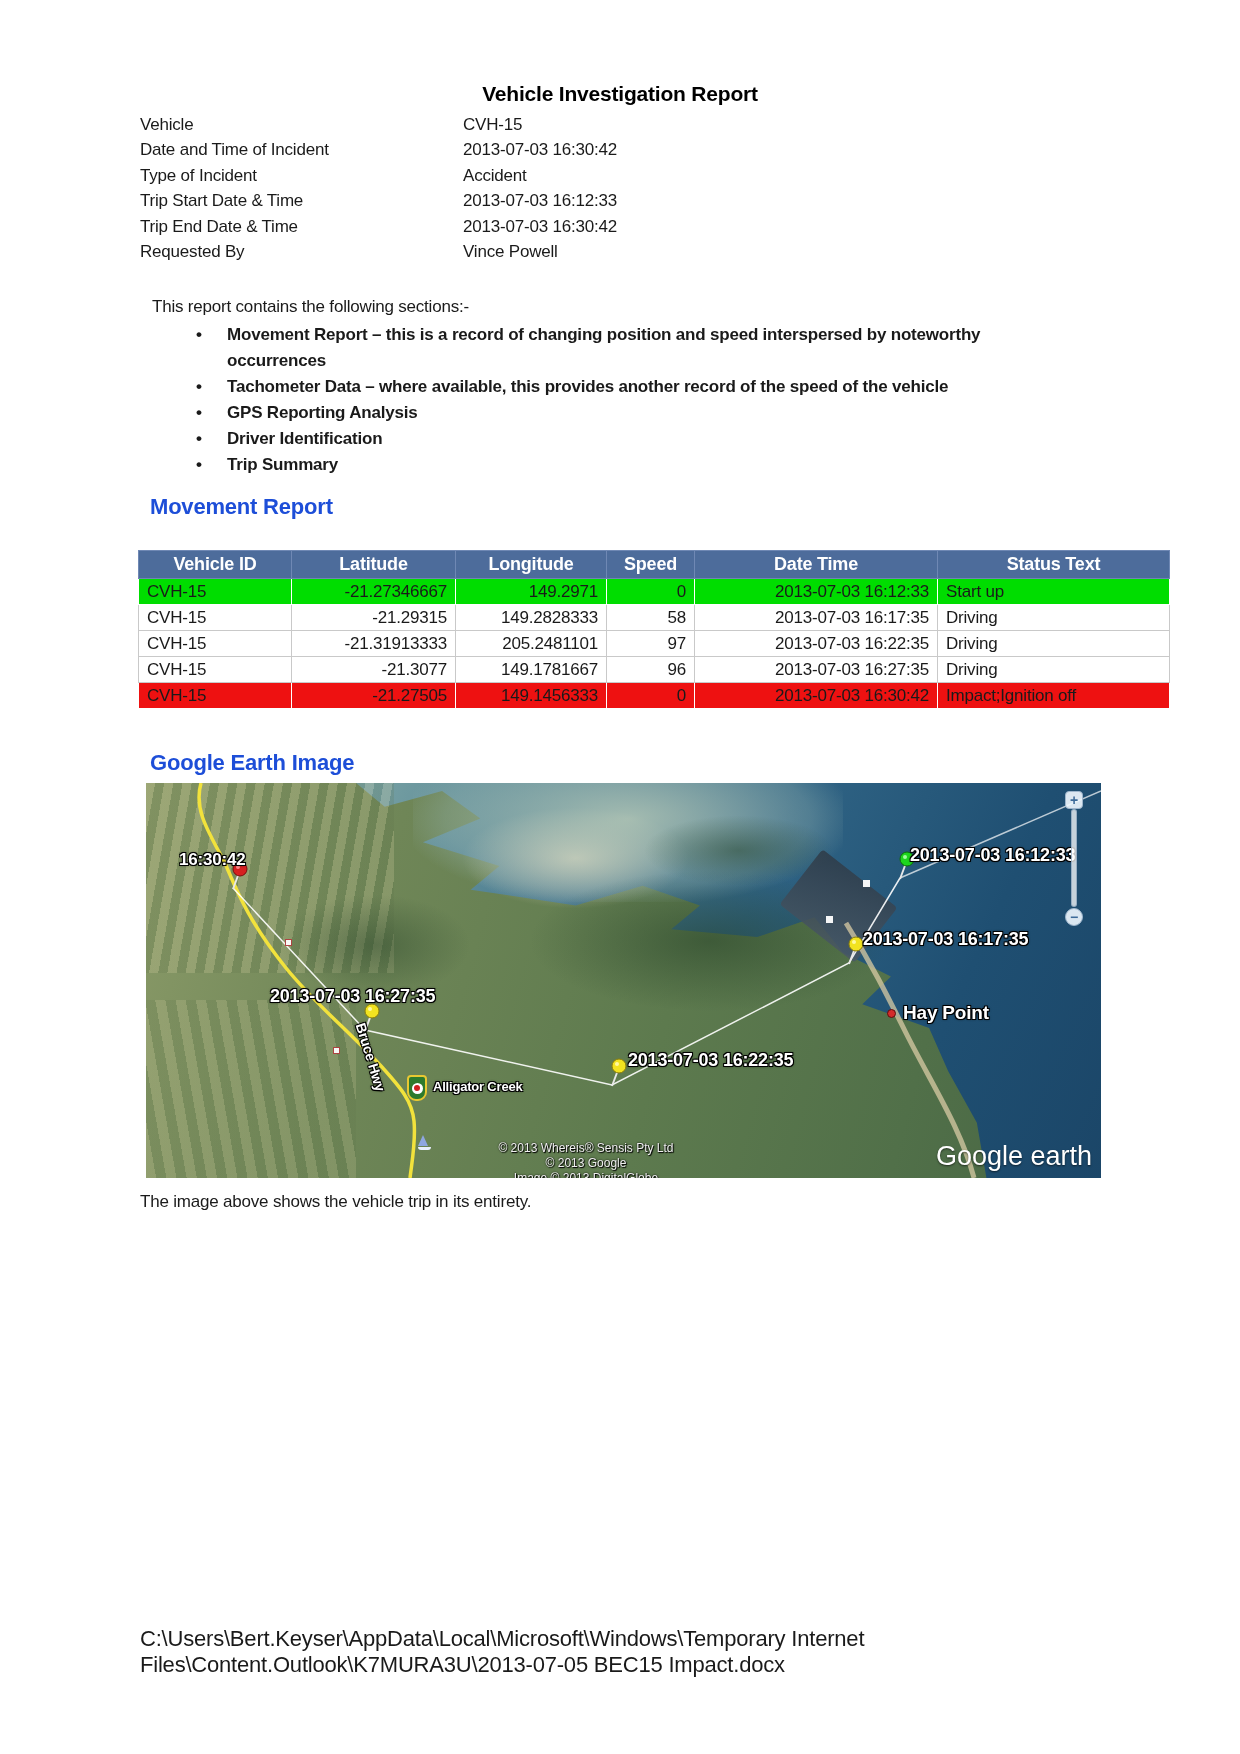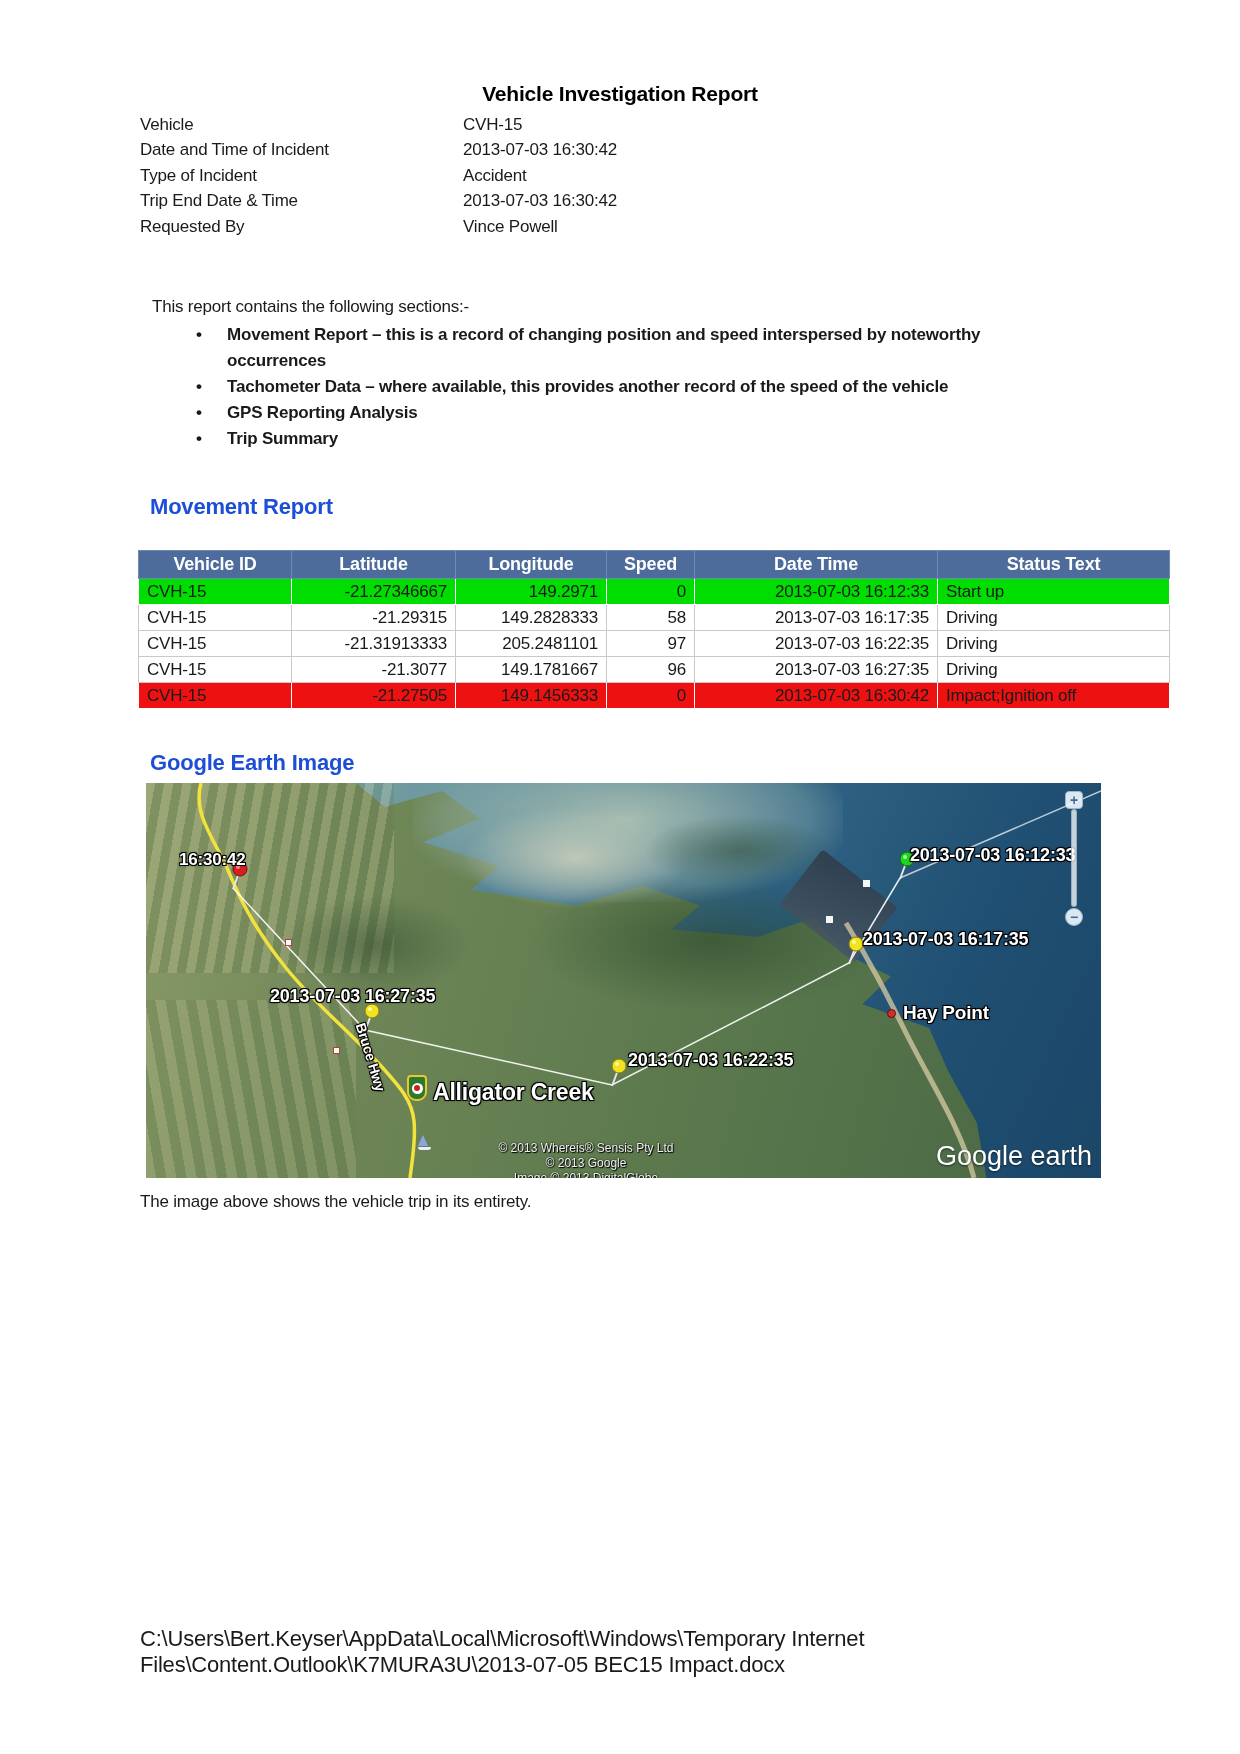--- a/index.html
+++ b/index.html
@@ -131,33 +131,37 @@
   <div class="meta-row">
     <span class="meta-label">Vehicle</span><span class="meta-value">CVH-15</span>
   </div>
   <div class="meta-row">
     <span class="meta-label">Date and Time of Incident</span><span class="meta-value">2013-07-03 16:30:42</span>
   </div>
   <div class="meta-row">
     <span class="meta-label">Type of Incident</span><span class="meta-value">Accident</span>
   </div>
   <div class="meta-row">
+    <span class="meta-label">Trip Start Date &amp; Time</span><span class="meta-value">2013-07-03 16:12:33</span>
+  </div>
+  <div class="meta-row">
     <span class="meta-label">Trip End Date &amp; Time</span><span class="meta-value">2013-07-03 16:30:42</span>
   </div>
   <div class="meta-row">
     <span class="meta-label">Requested By</span><span class="meta-value">Vince Powell</span>
   </div>
 </div>
 
 <div class="intro">This report contains the following sections:-</div>
 
 <ul class="bullets">
   <li>Movement Report – this is a record of changing position and speed interspersed by noteworthy occurrences</li>
   <li>Tachometer Data – where available, this provides another record of the speed of the vehicle</li>
   <li>GPS Reporting Analysis</li>
+  <li>Driver Identification</li>
   <li>Trip Summary</li>
 </ul>
 
 <div class="sec-heading h-movement">Movement Report</div>
 
 <table class="movement">
   <colgroup>
     <col style="width:153px">
       <col style="width:164px">
       <col style="width:151px">
@@ -286,21 +290,21 @@
   <div class="map-label" style="left:482px; top:267px;">2013-07-03 16:22:35</div>
   <div class="map-label" style="left:124px; top:203px;">2013-07-03 16:27:35</div>
 
   <div class="hay-dot" style="left:741px; top:226px;"></div>
   <div class="map-label" style="left:757px; top:219px; font-size:19px;">Hay Point</div>
   <div class="shield" style="left:261px; top:292px;">
       <div class="ring">
         <div class="dot"></div>
       </div>
     </div>
-  <div class="map-label" style="left:287px; top:296px; font-size:23px;">Alligator Creek</div>
+  <div class="map-label" style="left:287px; top:296px; font-size:13px;">Alligator Creek</div>
   <div class="map-label road-label" style="left:222px; top:238px;">Bruce Hwy</div>
 
   <div class="boat" style="left:272px; top:352px;">
       <div class="sail"></div>
       <div class="hull"></div>
     </div>
 
   <div class="copyright">
     <div>© 2013 Whereis® Sensis Pty Ltd</div>
     <div>© 2013 Google</div>

